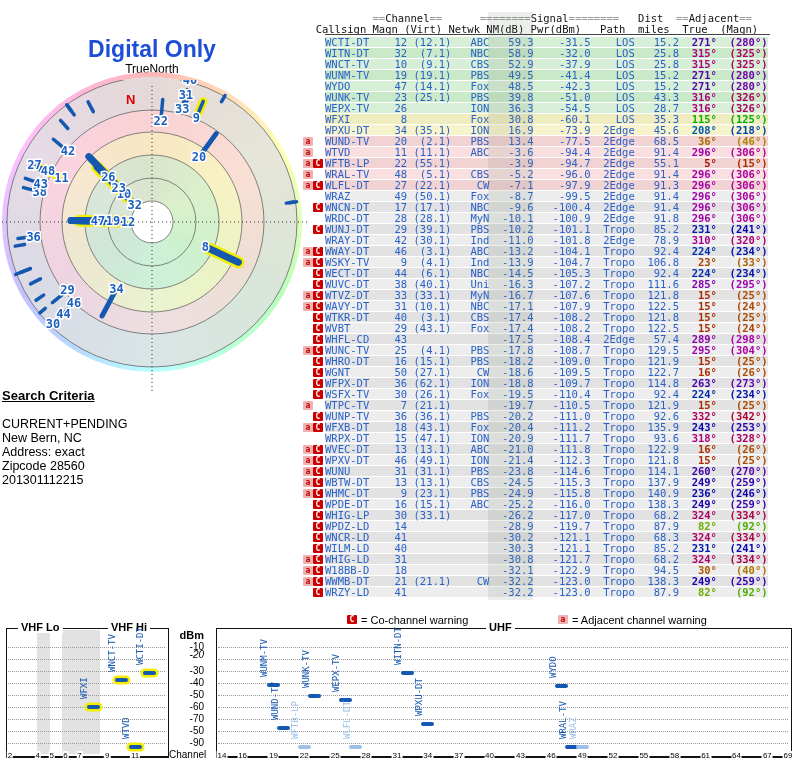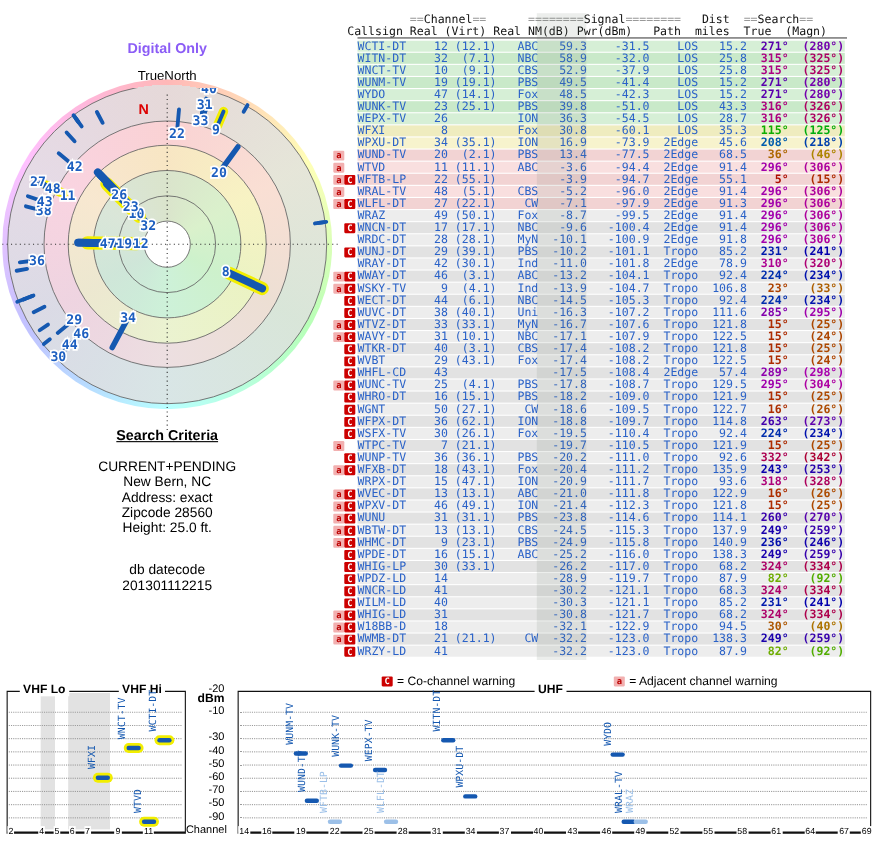--- a/index.html
+++ b/index.html
@@ -2,25 +2,25 @@
 <html><head>
 <meta charset="utf-8">
 <style>
   html,body{margin:0;padding:0;background:#fff;width:800px;height:768px;overflow:hidden;}
   #page{position:absolute;left:0;top:0;width:800px;height:768px;font-family:"Liberation Sans",sans-serif;}
   
   #radar-bg{position:absolute;left:2px;top:72px;width:300px;height:300px;border-radius:50%;
     background:
       radial-gradient(closest-side,#ffffff 0 14%,rgba(210,238,208,.82) 14% 44.5%,rgba(246,240,198,.82) 44.5% 60%,rgba(248,216,218,.82) 60% 74.5%,rgba(224,224,224,.82) 74.5% 96.6%,rgba(0,0,0,0) 96.6%),
       conic-gradient(from 0deg,hsl(0,100%,86%),hsl(30,100%,86%),hsl(60,100%,86%),hsl(90,100%,86%),hsl(120,100%,86%),hsl(150,100%,86%),hsl(180,100%,86%),hsl(210,100%,86%),hsl(240,100%,88%),hsl(270,100%,88%),hsl(300,100%,88%),hsl(330,100%,86%),hsl(360,100%,86%));}
-  #radar-title{position:absolute;left:2px;top:36px;width:300px;text-align:center;font-size:13px;font-weight:bold;color:#8b5cf6;}
+  #radar-title{position:absolute;left:2px;top:36px;width:300px;text-align:center;font-size:23px;font-weight:bold;color:#1d4ed8;}
   #radar-north{position:absolute;left:2px;top:62px;width:300px;text-align:center;font-size:12px;color:#000;}
   #radar-svg{position:absolute;left:2px;top:80px;}
   
-  #criteria{position:absolute;left:2px;top:388px;width:300px;text-align:center;color:#000;}
+  #criteria{position:absolute;left:2px;top:388px;width:300px;text-align:left;color:#000;}
   #criteria .head{font-size:13px;font-weight:bold;text-decoration:underline;margin-bottom:14px;}
   #criteria .ln{font-size:12.5px;line-height:14px;}
   #criteria .dc{font-size:12.5px;line-height:14px;margin-top:24px;}
   #site-link{position:absolute;left:2px;top:586px;width:300px;text-align:center;font-size:13px;}
   #site-link a{color:#2222bb;}
   
   .mono{font-family:"DejaVu Sans Mono",monospace;font-size:10.5px;line-height:11px;white-space:pre;}
   #tbl{position:absolute;left:0;top:0;}
   .hline{position:absolute;left:303px;}
   .hk{color:#111;} .hg{color:#999;}
@@ -148,28 +148,26 @@
       <text x="116.8022764757645" y="111.62275094181587" fill="#1d5fc0" font-size="12" font-weight="bold" text-anchor="middle" font-family="&quot;DejaVu Sans Mono&quot;,monospace" paint-order="stroke" stroke="#ffffff" stroke-width="3">23</text>
       <text x="106.38240091887954" y="100.83265393673611" fill="#1d5fc0" font-size="12" font-weight="bold" text-anchor="middle" font-family="&quot;DejaVu Sans Mono&quot;,monospace" paint-order="stroke" stroke="#ffffff" stroke-width="3">26</text>
     </svg>
 
   <div id="criteria">
     <div class="head">Search Criteria</div>
     <div class="ln">CURRENT+PENDING</div>
     <div class="ln">New Bern, NC</div>
     <div class="ln">Address: exact</div>
     <div class="ln">Zipcode 28560</div>
-    <div class="ln">Height: 25.0 ft.</div>
-    <div class="dc">db datecode</div>
     <div class="ln">201301112215</div>
   </div>
 
   <div id="tbl">
-      <div class="hline mono" style="top: 13px;"><span>  </span><span class="hg">         ==</span><span class="hk">Channel</span><span class="hg">==      ========</span><span class="hk">Signal</span><span class="hg">========   </span><span class="hk">Dist</span><span class="hg">  ==</span><span class="hk">Search</span><span class="hg">==</span></div>
-      <div class="hline mono hk" style="top: 24px;">  Callsign Real (Virt) Real NM(dB) Pwr(dBm)   Path  miles  True  (Magn)</div>
+      <div class="hline mono" style="top: 13px;"><span>  </span><span class="hg">         ==</span><span class="hk">Channel</span><span class="hg">==      ========</span><span class="hk">Signal</span><span class="hg">========   </span><span class="hk">Dist</span><span class="hg">  ==</span><span class="hk">Adjacent</span><span class="hg">==</span></div>
+      <div class="hline mono hk" style="top: 24px;">  Callsign Magn (Virt) Netwk NM(dB) Pwr(dBm)   Path  miles  True  (Magn)</div>
       <div class="trow mono" style="top: 37px;"><span class="badge bE"> </span><span class="badge bE"> </span><span class="rtxt" style="background: rgb(214, 239, 214); margin-left: 2px;"><span>WCTI-DT    12 (12.1)   ABC   59.3    -31.5    LOS   15.2</span><span style="color: rgb(90, 0, 173); font-weight: bold;">  271°</span><span style="color: rgb(116, 0, 173); font-weight: bold;">  (280°)</span></span></div>
       <div class="trow mono" style="top: 48px;"><span class="badge bE"> </span><span class="badge bE"> </span><span class="rtxt" style="background: rgb(201, 233, 201); margin-left: 2px;"><span>WITN-DT    32  (7.1)   NBC   58.9    -32.0    LOS   25.8</span><span style="color: rgb(173, 0, 130); font-weight: bold;">  315°</span><span style="color: rgb(173, 0, 101); font-weight: bold;">  (325°)</span></span></div>
       <div class="trow mono" style="top: 59px;"><span class="badge bE"> </span><span class="badge bE"> </span><span class="rtxt" style="background: rgb(214, 239, 214); margin-left: 2px;"><span>WNCT-TV    10  (9.1)   CBS   52.9    -37.9    LOS   25.8</span><span style="color: rgb(173, 0, 130); font-weight: bold;">  315°</span><span style="color: rgb(173, 0, 101); font-weight: bold;">  (325°)</span></span></div>
       <div class="trow mono" style="top: 70px;"><span class="badge bE"> </span><span class="badge bE"> </span><span class="rtxt" style="background: rgb(201, 233, 201); margin-left: 2px;"><span>WUNM-TV    19 (19.1)   PBS   49.5    -41.4    LOS   15.2</span><span style="color: rgb(90, 0, 173); font-weight: bold;">  271°</span><span style="color: rgb(116, 0, 173); font-weight: bold;">  (280°)</span></span></div>
       <div class="trow mono" style="top: 81px;"><span class="badge bE"> </span><span class="badge bE"> </span><span class="rtxt" style="background: rgb(214, 239, 214); margin-left: 2px;"><span>WYDO       47 (14.1)   Fox   48.5    -42.3    LOS   15.2</span><span style="color: rgb(90, 0, 173); font-weight: bold;">  271°</span><span style="color: rgb(116, 0, 173); font-weight: bold;">  (280°)</span></span></div>
       <div class="trow mono" style="top: 92px;"><span class="badge bE"> </span><span class="badge bE"> </span><span class="rtxt" style="background: rgb(201, 233, 201); margin-left: 2px;"><span>WUNK-TV    23 (25.1)   PBS   39.8    -51.0    LOS   43.3</span><span style="color: rgb(173, 0, 127); font-weight: bold;">  316°</span><span style="color: rgb(173, 0, 98); font-weight: bold;">  (326°)</span></span></div>
       <div class="trow mono" style="top: 103px;"><span class="badge bE"> </span><span class="badge bE"> </span><span class="rtxt" style="background: rgb(214, 239, 214); margin-left: 2px;"><span>WEPX-TV    26          ION   36.3    -54.5    LOS   28.7</span><span style="color: rgb(173, 0, 127); font-weight: bold;">  316°</span><span style="color: rgb(173, 0, 98); font-weight: bold;">  (326°)</span></span></div>
       <div class="trow mono" style="top: 114px;"><span class="badge bE"> </span><span class="badge bE"> </span><span class="rtxt" style="background: rgb(239, 236, 191); margin-left: 2px;"><span>WFXI        8          Fox   30.8    -60.1    LOS   35.3</span><span style="color: rgb(14, 173, 0); font-weight: bold;">  115°</span><span style="color: rgb(0, 173, 14); font-weight: bold;">  (125°)</span></span></div>
       <div class="trow mono" style="top: 125px;"><span class="badge bE"> </span><span class="badge bE"> </span><span class="rtxt" style="background: rgb(247, 243, 205); margin-left: 2px;"><span>WPXU-DT    34 (35.1)   ION   16.9    -73.9  2Edge   45.6</span><span style="color: rgb(0, 92, 173); font-weight: bold;">  208°</span><span style="color: rgb(0, 64, 173); font-weight: bold;">  (218°)</span></span></div>
       <div class="trow mono" style="top: 136px;"><span class="badge bA">a</span><span class="badge bE"> </span><span class="rtxt" style="background: rgb(242, 211, 211); margin-left: 2px;"><span>WUND-TV    20  (2.1)   PBS   13.4    -77.5  2Edge   68.5</span><span style="color: rgb(173, 104, 0); font-weight: bold;">   36°</span><span style="color: rgb(173, 133, 0); font-weight: bold;">   (46°)</span></span></div>
@@ -223,21 +221,21 @@
       <div class="legend-item" style="left: 558px; top: 614px;"><span class="badge bA">a</span>= Adjacent channel warning</div>
       <div class="frame" style="left: 6px; top: 628px; width: 161px; height: 127px;"></div>
       <div class="frame" style="left: 216px; top: 628px; width: 574px; height: 127px;"></div>
       <div class="grayband" style="left: 37px; top: 630px; width: 13px; height: 124px;"></div>
       <div class="grayband" style="left: 62px; top: 630px; width: 38px; height: 124px;"></div>
       <div class="grid" style="left: 8px; top: 647px; width: 157px;"></div>
       <div class="grid" style="left: 218px; top: 647px; width: 570px;"></div>
       <div class="dbm-tick" style="left: 174px; top: 641px;">-10</div>
       <div class="grid" style="left: 8px; top: 659px; width: 157px;"></div>
       <div class="grid" style="left: 218px; top: 659px; width: 570px;"></div>
-      <div class="dbm-tick" style="left: 174px; top: 621px;">-20</div>
+      <div class="dbm-tick" style="left: 174px; top: 649px; font-style: italic;">-20</div>
       <div class="grid" style="left: 8px; top: 671px; width: 157px;"></div>
       <div class="grid" style="left: 218px; top: 671px; width: 570px;"></div>
       <div class="dbm-tick" style="left: 174px; top: 665px;">-30</div>
       <div class="grid" style="left: 8px; top: 683px; width: 157px;"></div>
       <div class="grid" style="left: 218px; top: 683px; width: 570px;"></div>
       <div class="dbm-tick" style="left: 174px; top: 677px;">-40</div>
       <div class="grid" style="left: 8px; top: 695px; width: 157px;"></div>
       <div class="grid" style="left: 218px; top: 695px; width: 570px;"></div>
       <div class="dbm-tick" style="left: 174px; top: 689px;">-50</div>
       <div class="grid" style="left: 8px; top: 707px; width: 157px;"></div>

